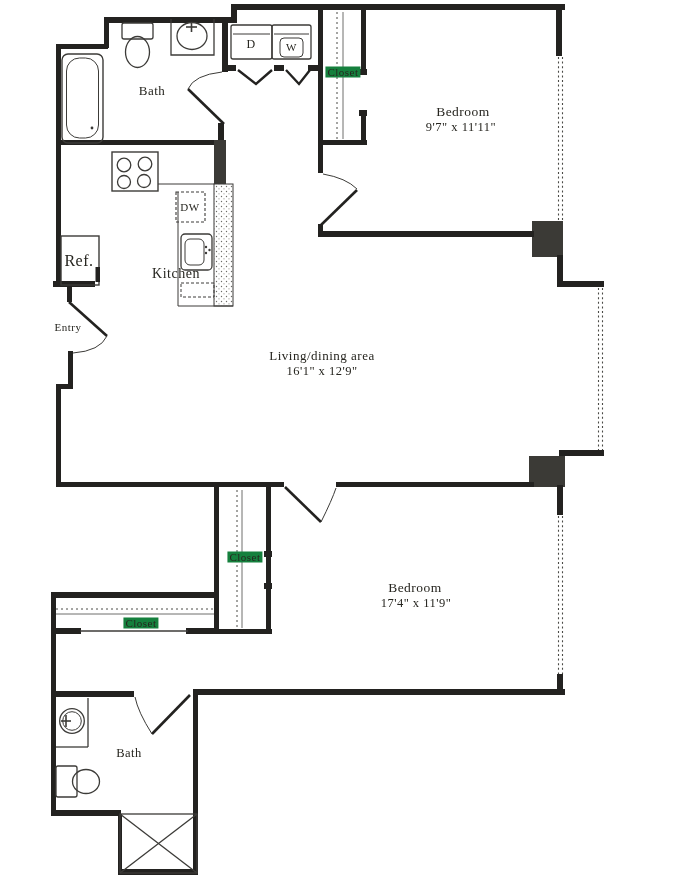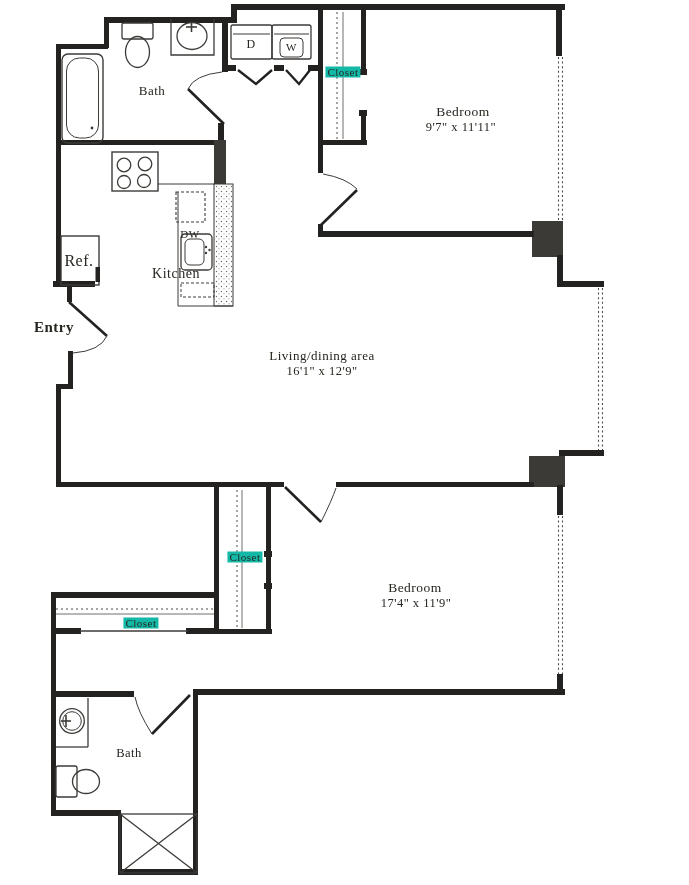--- a/index.html
+++ b/index.html
@@ -1,21 +1,21 @@
 <!DOCTYPE html>
 <html><head>
 <meta charset="utf-8">
 <style>
   html,body{margin:0;padding:0;background:#ffffff;}
   #plan{position:relative;width:689px;height:885px;background:#ffffff;overflow:hidden;
         font-family:"Liberation Serif","DejaVu Serif",serif;}
   #plan svg{position:absolute;left:0;top:0;}
   .lbl{position:absolute;transform:translate(-50%,-50%);white-space:nowrap;
        color:#26251f;letter-spacing:0.5px;line-height:1;}
-  .lbl.onrod{background:#14b8a6;padding:0 2px;}
+  .lbl.onrod{background:#15803d;padding:0 2px;}
 </style>
 </head>
 <body>
 
 <div id="plan">
 
 <svg width="689" height="885" viewBox="0 0 689 885">
   <defs>
     <pattern id="dots" width="5" height="5" patternUnits="userSpaceOnUse">
       <rect width="5" height="5" fill="#ffffff"></rect>
@@ -213,23 +213,23 @@
   </g>
 </svg>
 
 <div class="lbl" style="left:152px;top:90px;font-size:13px;">Bath</div>
 <div class="lbl" style="left:251px;top:44px;font-size:12px;">D</div>
 <div class="lbl" style="left:291.5px;top:47px;font-size:11px;">W</div>
 <div class="lbl onrod" style="left:343px;top:72px;font-size:11px;">Closet</div>
 <div class="lbl" style="left:463px;top:112px;font-size:13.5px;">Bedroom</div>
 <div class="lbl" style="left:461px;top:127px;font-size:12.5px;">9'7" x 11'11"</div>
 <div class="lbl" style="left:139px;top:274px;font-size:14px;margin-left:37px;">Kitchen</div>
-<div class="lbl" style="left:190px;top:207px;font-size:11px;margin-top:27px;">DW</div>
+<div class="lbl" style="left:190px;top:207px;font-size:11px;">DW</div>
 <div class="lbl" style="left:79px;top:261px;font-size:16px;">Ref.</div>
-<div class="lbl" style="left:54px;top:327px;font-size:15px;font-weight:bold;">Entry</div>
+<div class="lbl" style="left:68px;top:327px;font-size:11px;">Entry</div>
 <div class="lbl" style="left:322px;top:355px;font-size:13px;">Living/dining area</div>
 <div class="lbl" style="left:322px;top:371px;font-size:12.5px;">16'1" x 12'9"</div>
 <div class="lbl onrod" style="left:245px;top:557px;font-size:11px;">Closet</div>
 <div class="lbl onrod" style="left:141px;top:623px;font-size:11px;">Closet</div>
 <div class="lbl" style="left:415px;top:588px;font-size:13.5px;">Bedroom</div>
 <div class="lbl" style="left:416px;top:603px;font-size:12.5px;">17'4" x 11'9"</div>
 <div class="lbl" style="left:129px;top:753px;font-size:12.5px;">Bath</div>
 
 </div>
 

